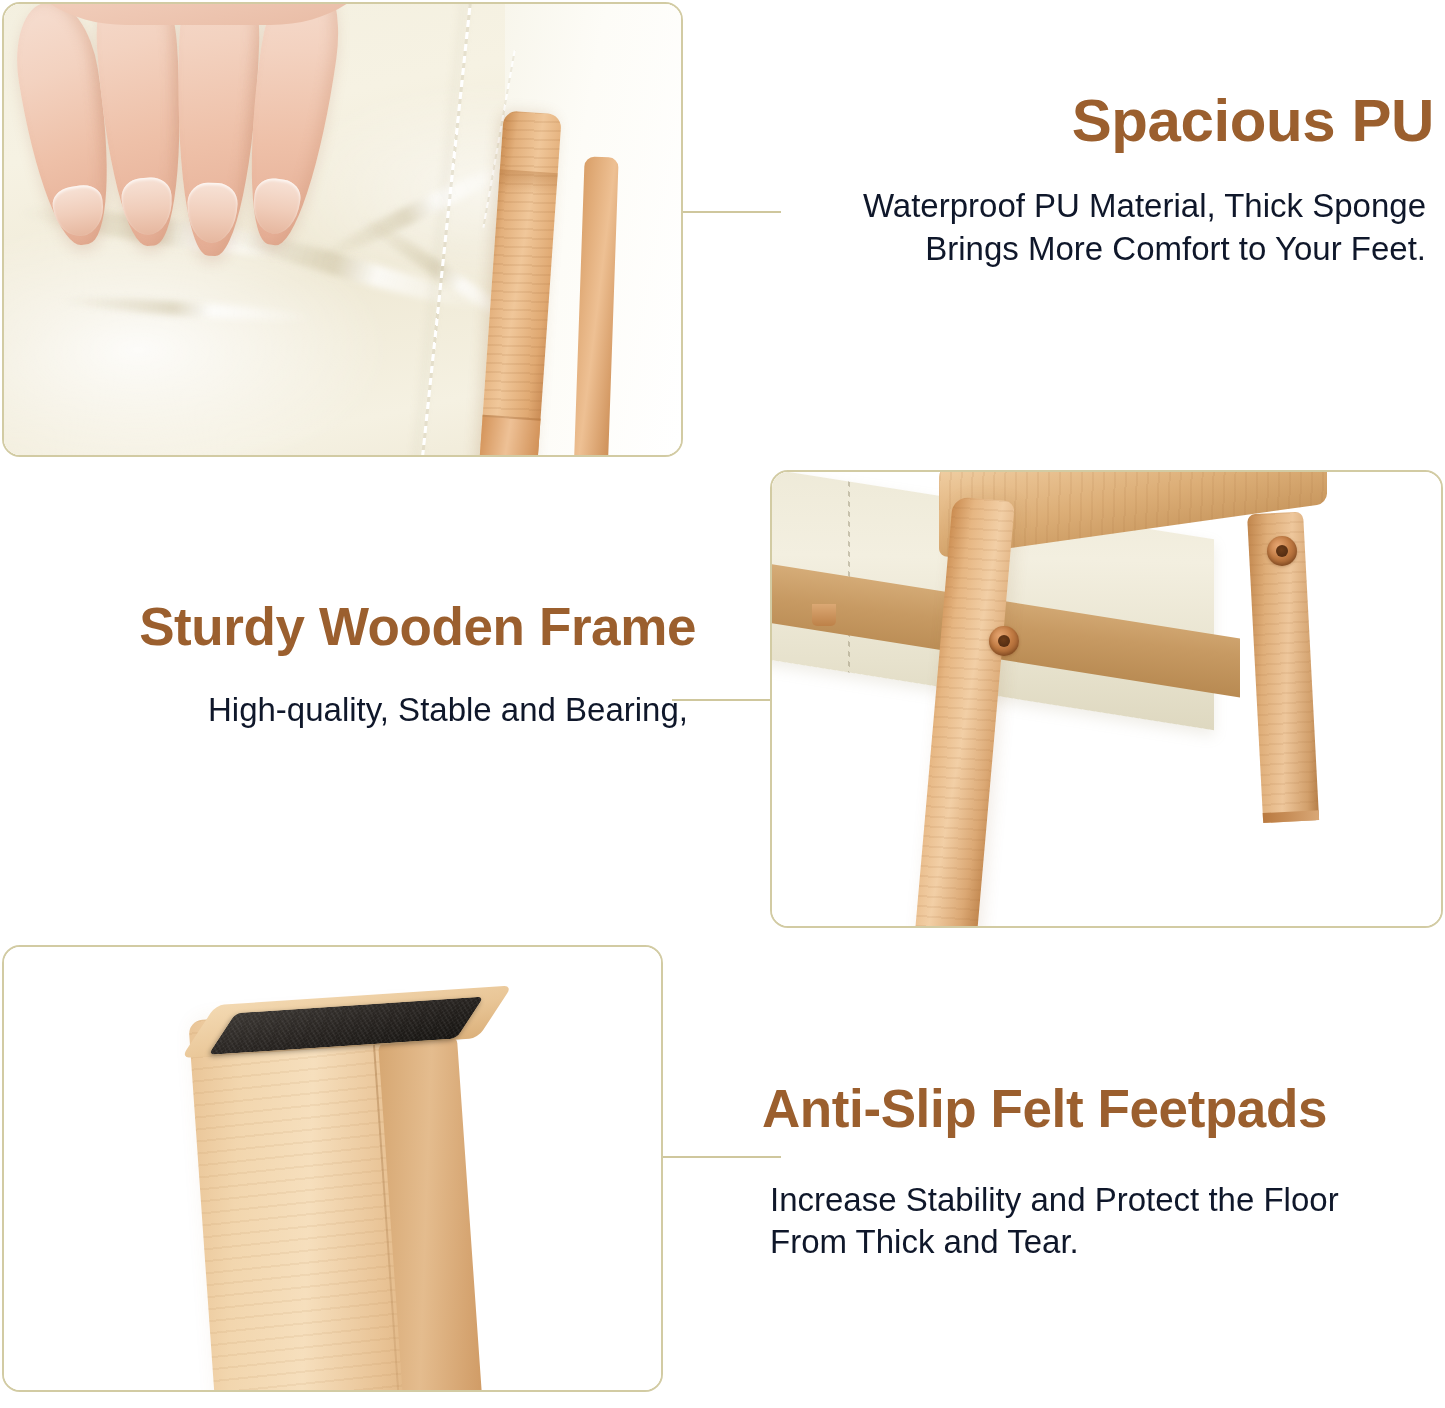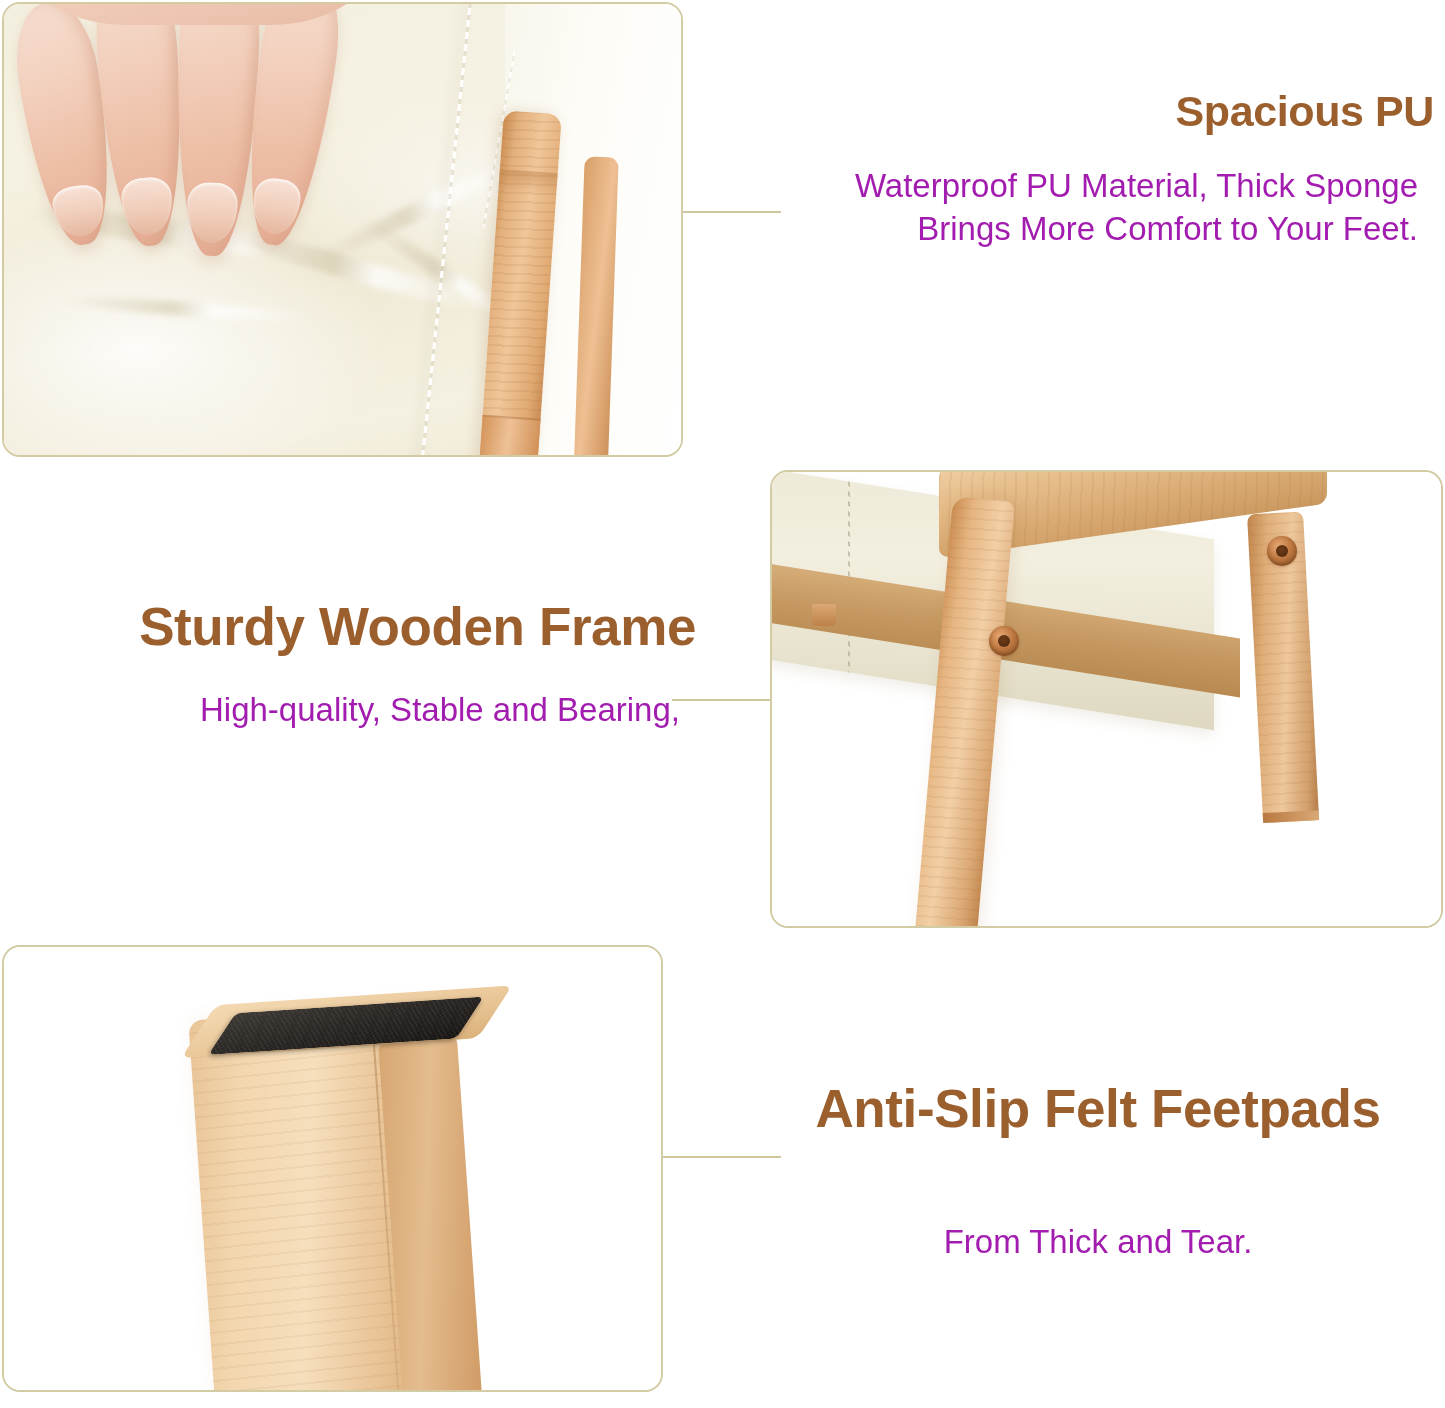--- a/index.html
+++ b/index.html
@@ -45,34 +45,34 @@
     position: absolute;
   }
   .heading {
     color: #9b5f2e;
     font-weight: bold;
     letter-spacing: -0.4px;
     line-height: 1.18;
     margin: 0;
   }
   .subtext {
-    color: #a21caf;
+    color: #0f172a;
     line-height: 1.30;
-    margin: 16px;
+    margin: 8px;
   }
 
   .tb-cushion   { left: 762px; top: 86px;  width: 672px; text-align: right; }
-  .tb-cushion .heading { font-size: 43px; }
+  .tb-cushion .heading { font-size: 60px; }
   .tb-cushion .subtext { font-size: 33px; margin-top: 28px; }
 
   .tb-frame     { left: 24px;  top: 596px; width: 672px; text-align: right; }
   .tb-frame .heading { font-size: 53px; }
   .tb-frame .subtext { font-size: 33px; margin-top: 30px; }
 
-  .tb-feetpads  { left: 762px; top: 1078px; width: 672px; text-align: center; }
+  .tb-feetpads  { left: 762px; top: 1078px; width: 672px; text-align: left; }
   .tb-feetpads .heading { font-size: 53px; }
   .tb-feetpads .subtext { font-size: 33px; margin-top: 38px; }
 
   
   .ph-cushion { position: absolute; inset: 0; background: #fdfdfb; }
   .cu-leather {
     position: absolute; left: -4%; top: -4%; width: 108%; height: 112%;
     background:
       radial-gradient(ellipse 55% 42% at 22% 72%, rgba(255,255,255,.85) 0%, rgba(255,255,255,0) 62%),
       radial-gradient(ellipse 40% 30% at 70% 40%, rgba(255,255,255,.55) 0%, rgba(255,255,255,0) 70%),
@@ -375,18 +375,18 @@
     </div>
   </div>
 
   <div class="connector" style="left:663px; top:1156px; width:118px;"></div>
 
   <div class="textblock tb-feetpads">
     <h2 class="heading">
       <span>Anti-Slip Felt Feetpads</span>
     </h2>
     <p class="subtext">
-      <br>
+      <span>Increase Stability and Protect the Floor</span><br>
       <span>From Thick and Tear.</span>
     </p>
   </div>
 
 </div>
 
 </body></html>

